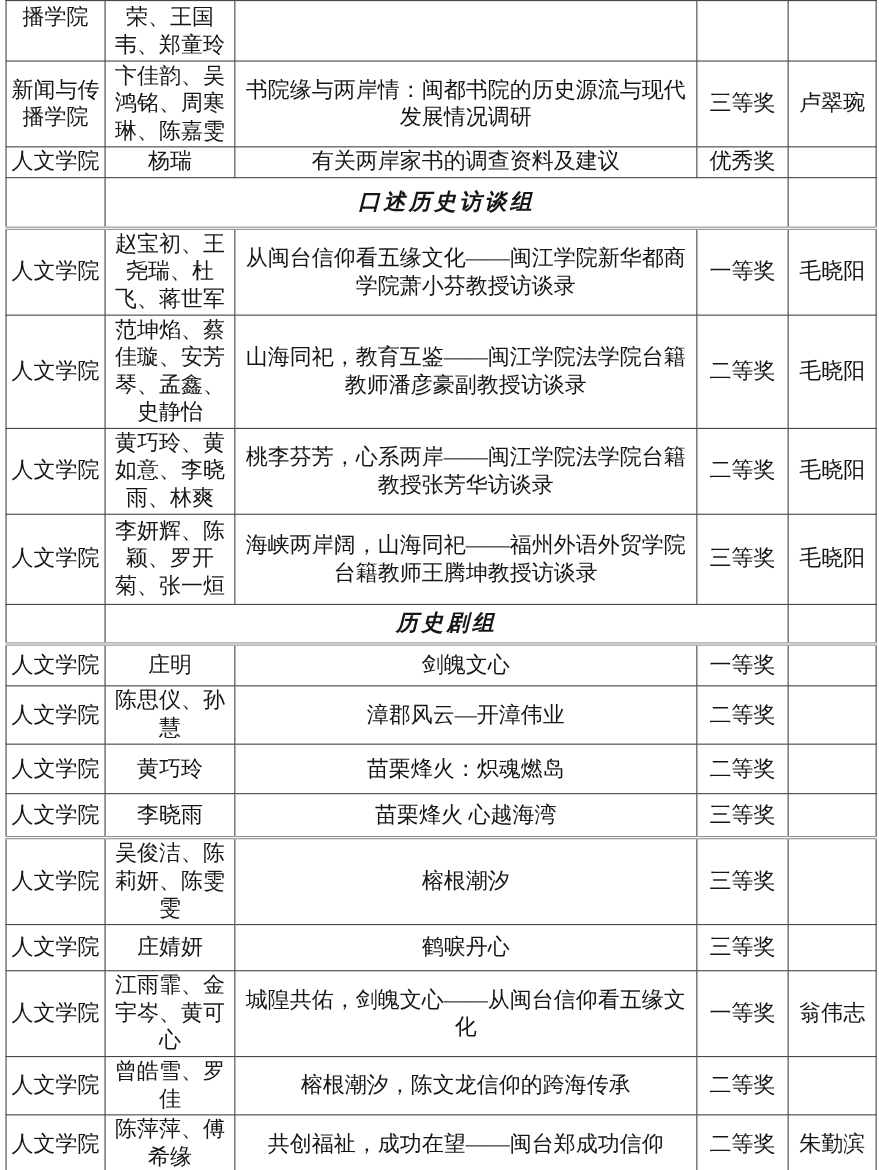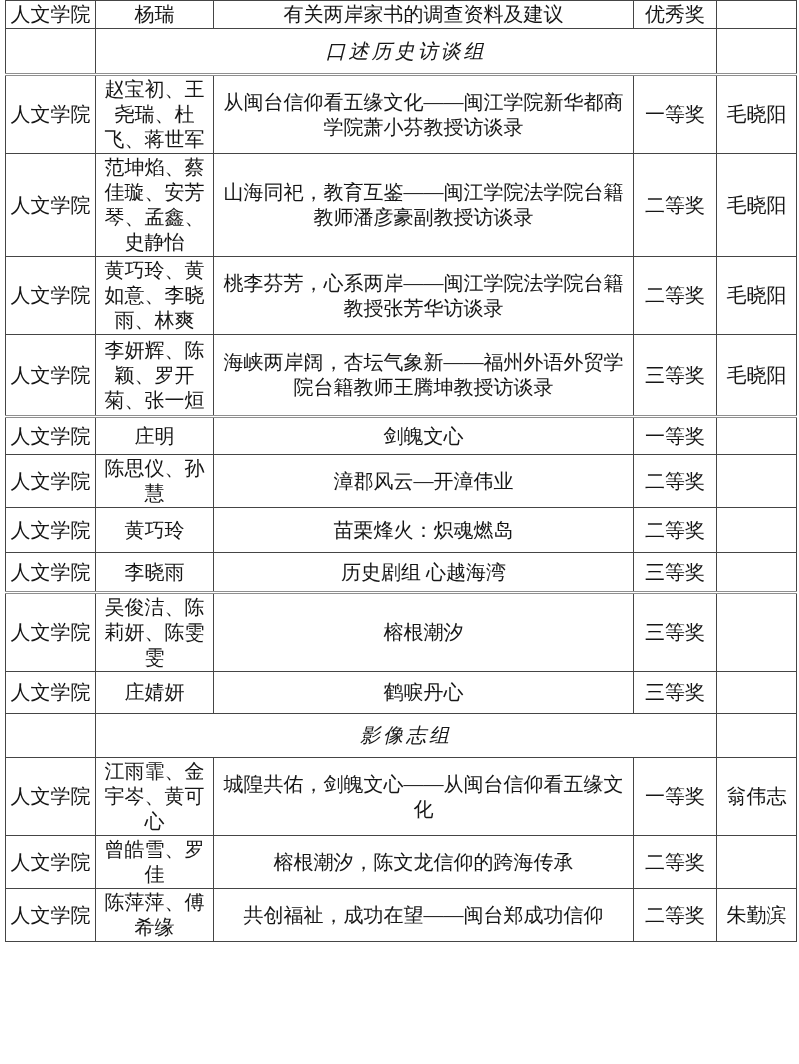--- a/index.html
+++ b/index.html
@@ -27,39 +27,53 @@
     font-size:20px;
     line-height:25px;
     padding:1px 2px;
     overflow:hidden;
     word-break:break-all;
   }
   td.c-title{ padding:1px 5px; }
   tr.first-row td{ vertical-align:top; padding-top:3px; }
   tr.thick-top td{ border-top:3px double #8f8f8f; }
   td.section-cell{
-    font-weight:normal;
+    font-weight:bold;
     font-style:italic;
     font-size:22px;
     letter-spacing:3px;
     padding:2px;
   }
 </style>
 </head>
 <body>
 
 <table class="awards">
   <colgroup>
     <col style="width:90px">
     <col style="width:118px">
     <col style="width:420px">
     <col style="width:83px">
     <col style="width:80px">
   </colgroup>
   <tbody id="awards-body">
+      <tr class="first-row" style="height: 55px;">
+        <td class="c-college">播学院</td>
+        <td class="c-names">荣、王国韦、郑童玲</td>
+        <td class="c-title"></td>
+        <td class="c-award"></td>
+        <td class="c-advisor"></td>
+      </tr>
+      <tr style="height: 67px;">
+        <td class="c-college">新闻与传播学院</td>
+        <td class="c-names">卞佳韵、吴鸿铭、周寒琳、陈嘉雯</td>
+        <td class="c-title">书院缘与两岸情：闽都书院的历史源流与现代发展情况调研</td>
+        <td class="c-award">三等奖</td>
+        <td class="c-advisor">卢翠琬</td>
+      </tr>
       <tr style="height: 28px;">
         <td class="c-college">人文学院</td>
         <td class="c-names">杨瑞</td>
         <td class="c-title">有关两岸家书的调查资料及建议</td>
         <td class="c-award">优秀奖</td>
         <td class="c-advisor"></td>
       </tr>
       <tr style="height: 46px;">
         <td class="c-college"></td>
         <td colspan="3" class="section-cell">口述历史访谈组</td>
@@ -82,23 +96,28 @@
       <tr style="height: 75px;">
         <td class="c-college">人文学院</td>
         <td class="c-names">黄巧玲、黄如意、李晓雨、林爽</td>
         <td class="c-title">桃李芬芳，心系两岸——闽江学院法学院台籍教授张芳华访谈录</td>
         <td class="c-award">二等奖</td>
         <td class="c-advisor">毛晓阳</td>
       </tr>
       <tr style="height: 82px;">
         <td class="c-college">人文学院</td>
         <td class="c-names">李妍辉、陈颖、罗开菊、张一烜</td>
-        <td class="c-title">海峡两岸阔，杏坛气象新——福州外语外贸学院台籍教师王腾坤教授访谈录</td>
+        <td class="c-title">海峡两岸阔，山海同祀——福州外语外贸学院台籍教师王腾坤教授访谈录</td>
         <td class="c-award">三等奖</td>
         <td class="c-advisor">毛晓阳</td>
+      </tr>
+      <tr style="height: 36px;">
+        <td class="c-college"></td>
+        <td colspan="3" class="section-cell">历史剧组</td>
+        <td class="c-advisor"></td>
       </tr>
       <tr class="thick-top" style="height: 38px;">
         <td class="c-college">人文学院</td>
         <td class="c-names">庄明</td>
         <td class="c-title">剑魄文心</td>
         <td class="c-award">一等奖</td>
         <td class="c-advisor"></td>
       </tr>
       <tr style="height: 48px;">
         <td class="c-college">人文学院</td>
@@ -110,41 +129,36 @@
       <tr style="height: 45px;">
         <td class="c-college">人文学院</td>
         <td class="c-names">黄巧玲</td>
         <td class="c-title">苗栗烽火：炽魂燃岛</td>
         <td class="c-award">二等奖</td>
         <td class="c-advisor"></td>
       </tr>
       <tr style="height: 40px;">
         <td class="c-college">人文学院</td>
         <td class="c-names">李晓雨</td>
-        <td class="c-title">历史剧组 心越海湾</td>
+        <td class="c-title">苗栗烽火 心越海湾</td>
         <td class="c-award">三等奖</td>
         <td class="c-advisor"></td>
       </tr>
       <tr class="thick-top" style="height: 73px;">
         <td class="c-college">人文学院</td>
         <td class="c-names">吴俊洁、陈莉妍、陈雯雯</td>
         <td class="c-title">榕根潮汐</td>
         <td class="c-award">三等奖</td>
         <td class="c-advisor"></td>
       </tr>
       <tr style="height: 42px;">
         <td class="c-college">人文学院</td>
         <td class="c-names">庄婧妍</td>
         <td class="c-title">鹤唳丹心</td>
         <td class="c-award">三等奖</td>
-        <td class="c-advisor"></td>
-      </tr>
-      <tr style="height: 44px;">
-        <td class="c-college"></td>
-        <td colspan="3" class="section-cell">影像志组</td>
         <td class="c-advisor"></td>
       </tr>
       <tr style="height: 75px;">
         <td class="c-college">人文学院</td>
         <td class="c-names">江雨霏、金宇岑、黄可心</td>
         <td class="c-title">城隍共佑，剑魄文心——从闽台信仰看五缘文化</td>
         <td class="c-award">一等奖</td>
         <td class="c-advisor">翁伟志</td>
       </tr>
       <tr style="height: 50px;">

